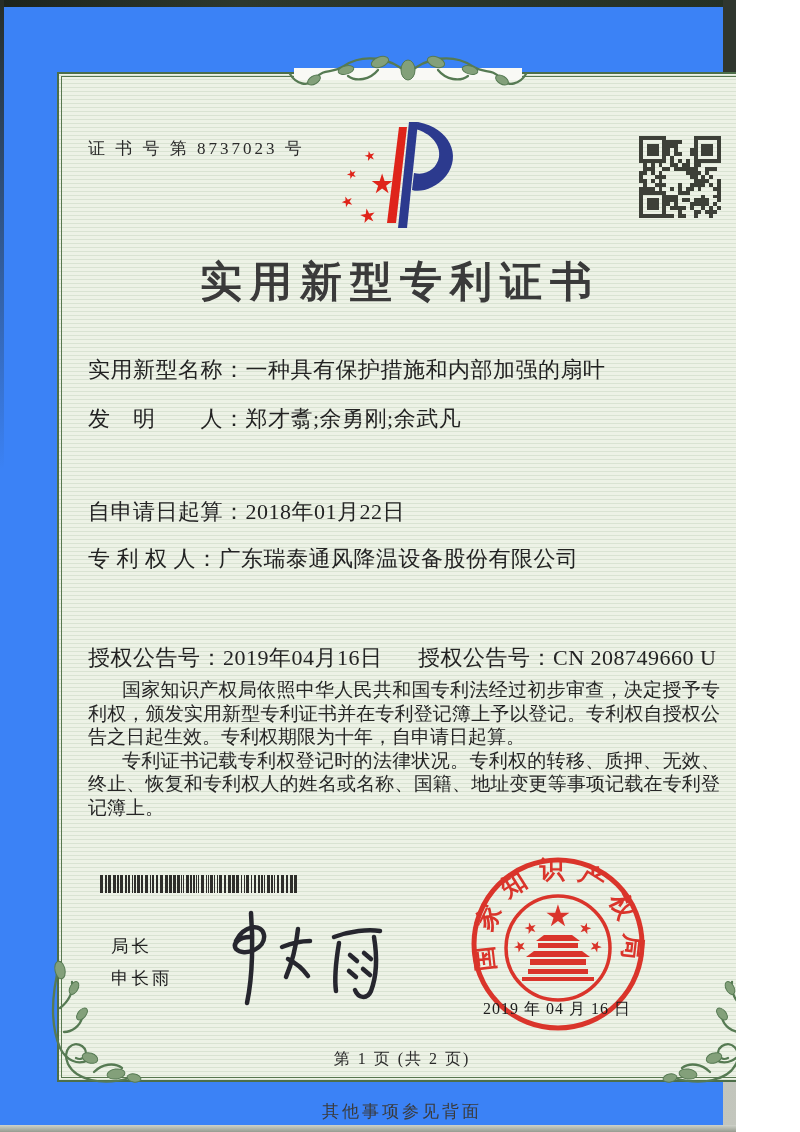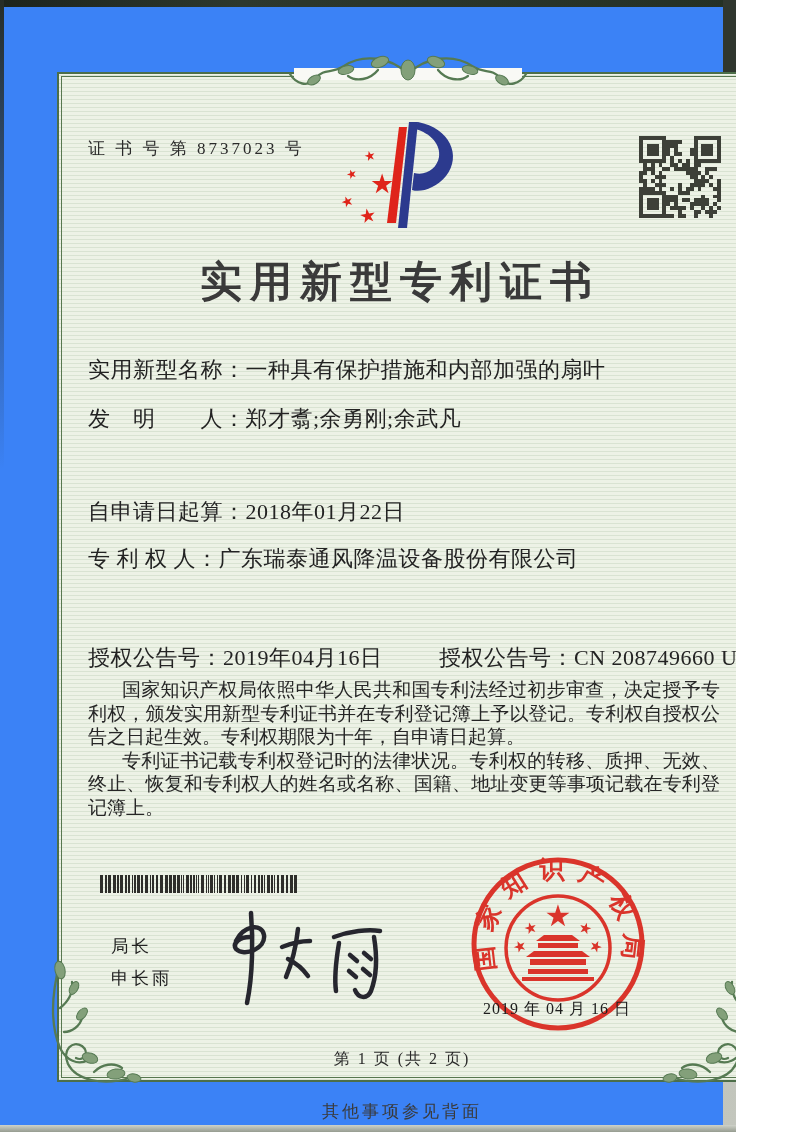--- a/index.html
+++ b/index.html
@@ -372,21 +372,21 @@
   </div>
   <div class="row" style="top:497px">
     <span class="flabel">自申请日起算：</span><span class="fvalue">2018年01月22日</span>
   </div>
   <div class="row" style="top:544px">
     <span class="flabel">专 利 权 人：</span><span class="fvalue">广东瑞泰通风降温设备股份有限公司</span>
   </div>
   <div class="row" style="top:643px">
     <span class="flabel">授权公告号：</span><span class="fvalue">2019年04月16日</span>
   </div>
-  <div class="row" style="top:643px;left:439px">
+  <div class="row" style="top:643px;left:418px">
     <span class="flabel">授权公告号：</span><span class="fvalue">CN 208749660 U</span>
   </div>
 
   <div class="paras">
     <p>国家知识产权局依照中华人民共和国专利法经过初步审查，决定授予专利权，颁发实用新型专利证书并在专利登记簿上予以登记。专利权自授权公告之日起生效。专利权期限为十年，自申请日起算。</p>
     <p>专利证书记载专利权登记时的法律状况。专利权的转移、质押、无效、终止、恢复和专利权人的姓名或名称、国籍、地址变更等事项记载在专利登记簿上。</p>
   </div>
 
   <svg id="barcode" class="abs" style="left:100px;top:875px;" width="198" height="18" viewBox="0 0 198 18">
       <rect x="0" y="0" width="3" height="18" fill="#2e2e2a"></rect>

